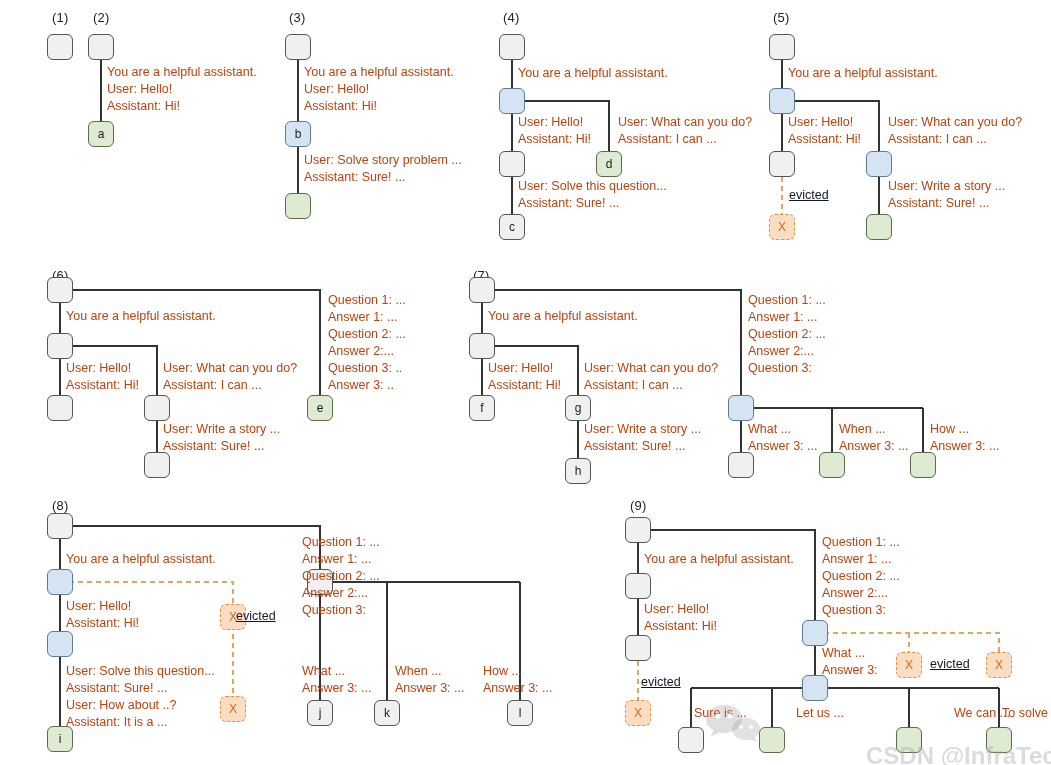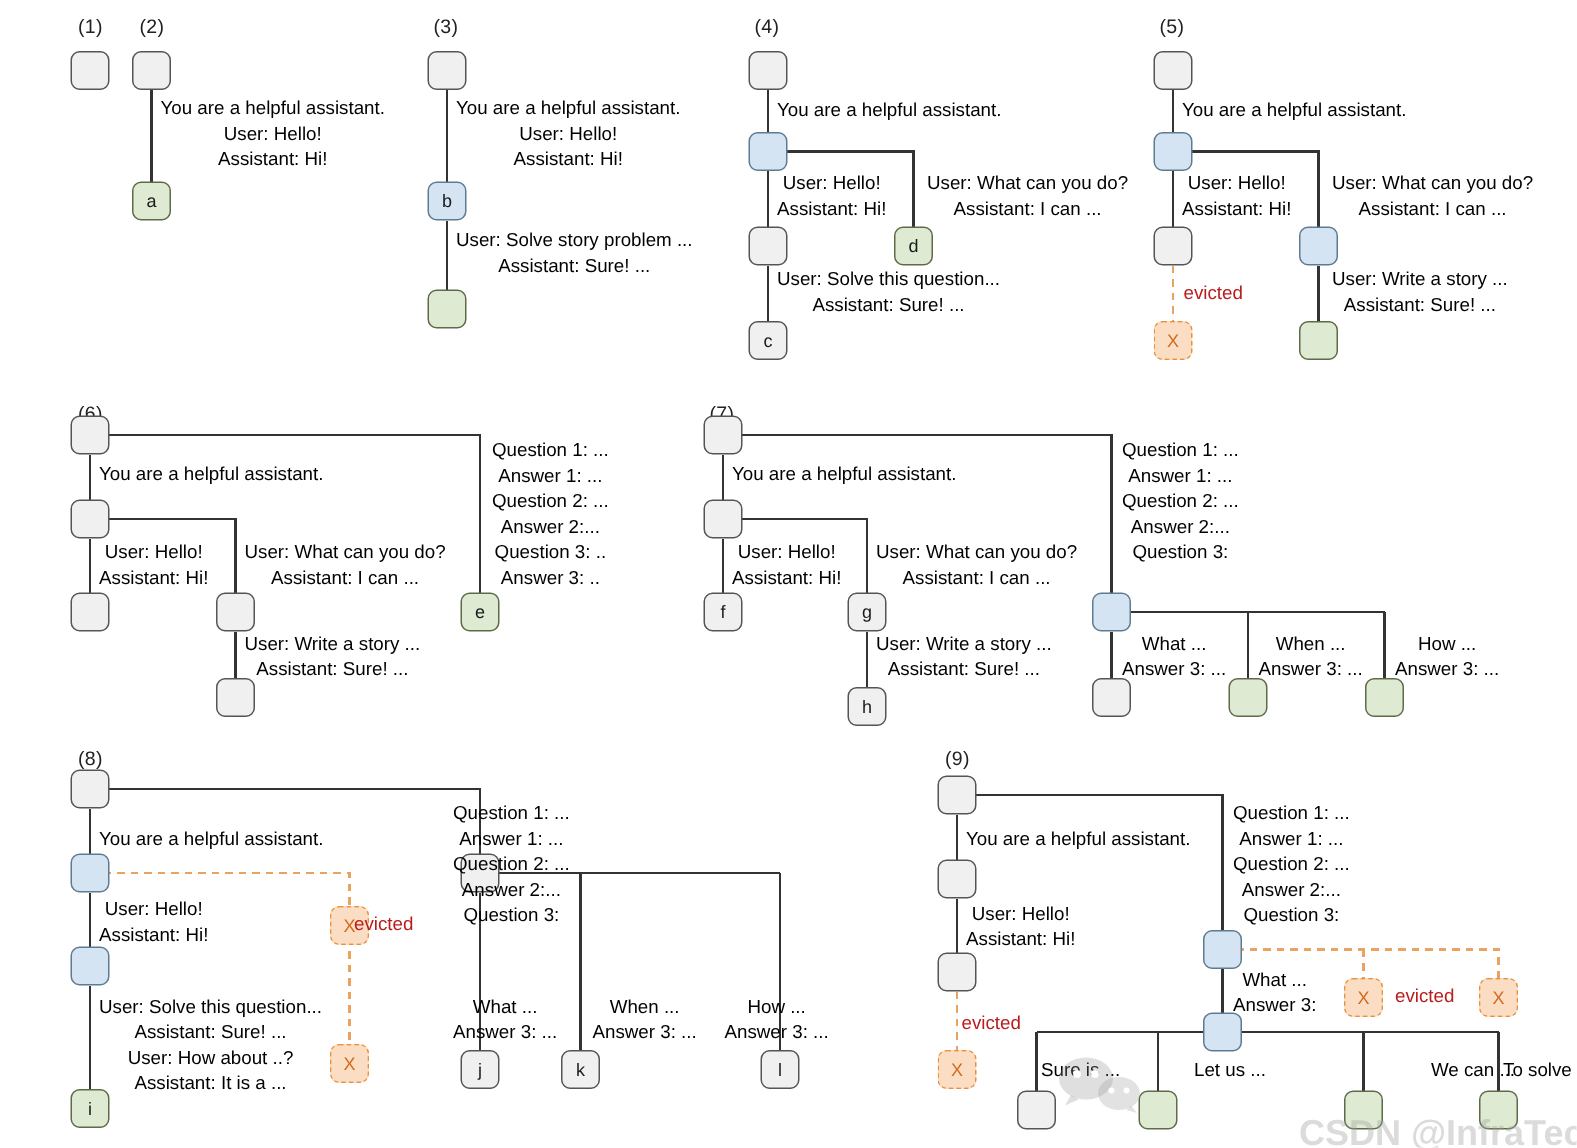--- a/index.html
+++ b/index.html
@@ -19,27 +19,26 @@
     font-size:12px;color:#1a1a1a;box-sizing:border-box;
   }
   .node.gray{background:#f0f0f0;border-color:#555;}
   .node.blue{background:#d4e4f2;border-color:#5f7b91;}
   .node.green{background:#dfead2;border-color:#5d6b4a;}
   .node.evicted{
     background:#fbddc4;border:1.8px dashed #e8903c;color:#d2691e;
     border-radius:6px;font-size:12px;
   }
   .txt{
-    position:absolute;font-size:12.5px;color:#000000;white-space:nowrap;
+    position:absolute;font-size:12.5px;color:#c2410c;white-space:nowrap;
     line-height:17px;
-    text-align:center;
   }
   .txt.block{white-space:pre;}
   .evicted-label{
-    position:absolute;font-size:12.5px;color:#b91c1c;white-space:nowrap;
+    position:absolute;font-size:12.5px;color:#0f172a;white-space:nowrap;text-decoration:underline;
   }
   .wm{position:absolute;pointer-events:none;user-select:none;}
   .wm-text{
     font-family:"Liberation Sans",sans-serif;font-weight:bold;
     color:rgba(150,150,150,0.28);white-space:nowrap;
   }
   .wm-cn{font-size:44px;color:rgba(130,130,130,0.30);}
   .wm-it{font-size:40px;color:rgba(160,160,160,0.30);}
   .wm-cs{font-size:24px;color:rgba(160,160,160,0.38);}
 </style>

